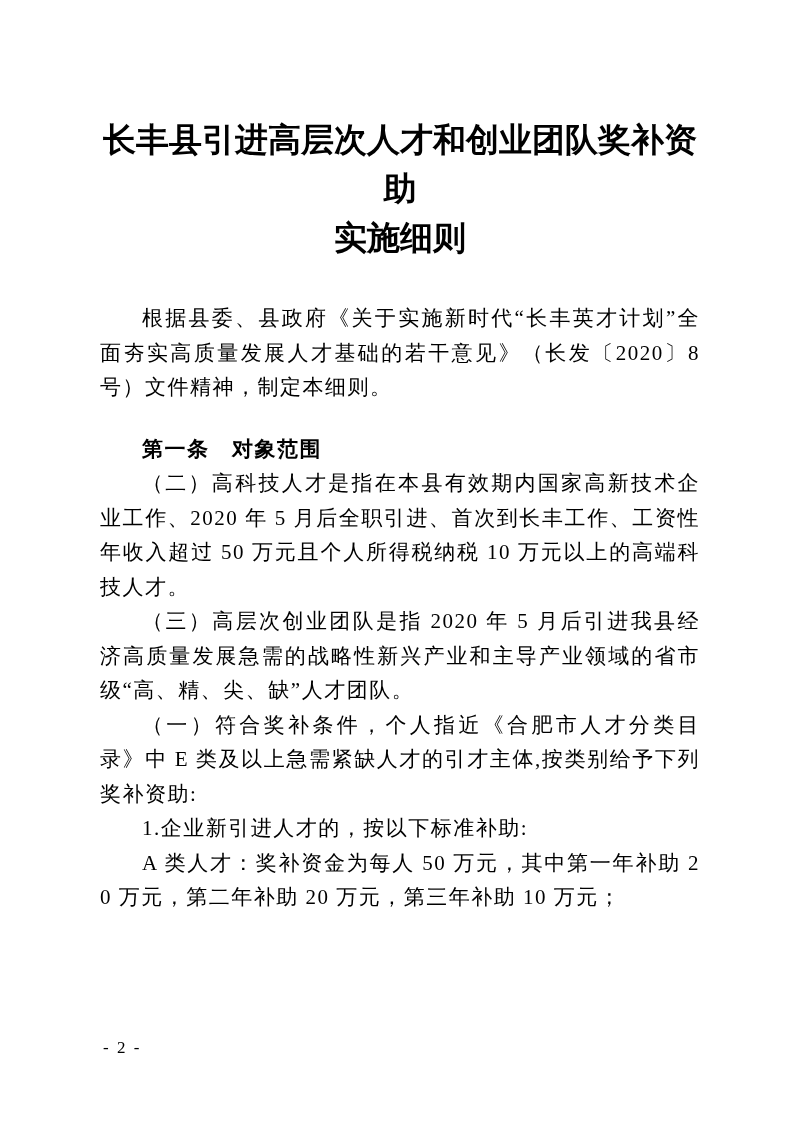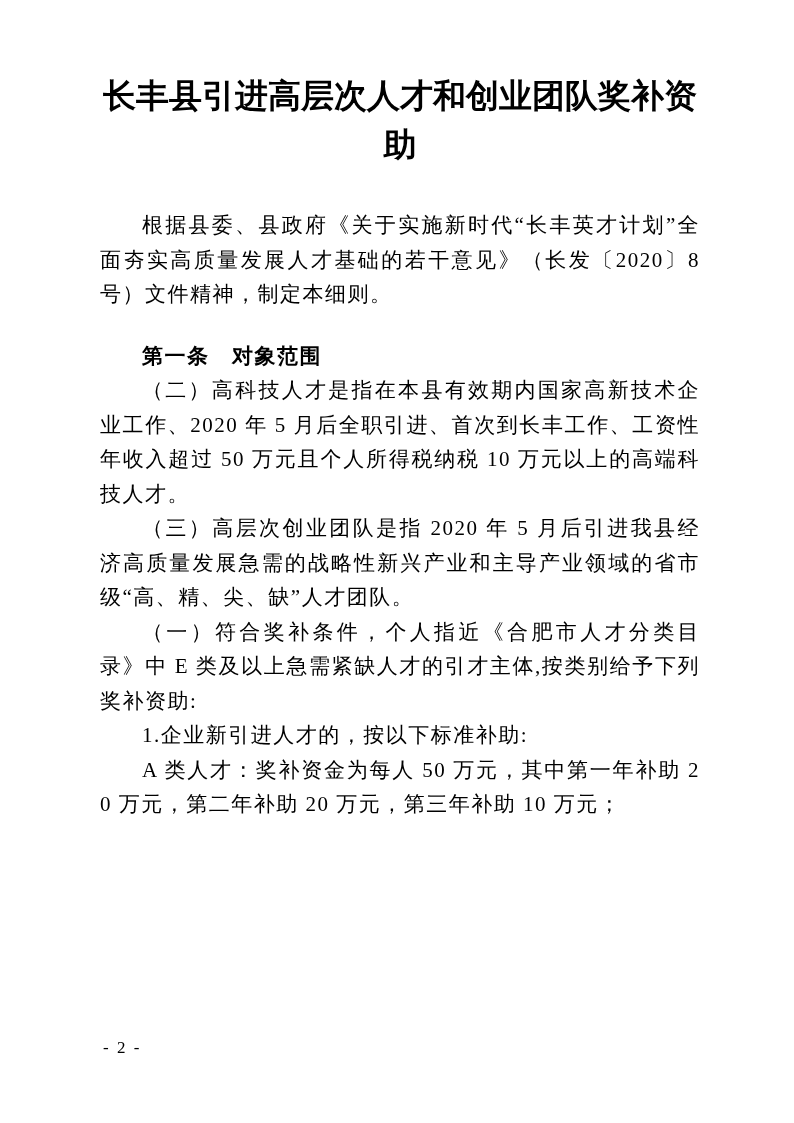--- a/index.html
+++ b/index.html
@@ -23,21 +23,21 @@
     background: #ffffff;
   }
   .content {
     position: absolute;
     left: 100px;
     top: 0;
     width: 600px;
   }
   .doc-title {
     margin: 0;
-    padding-top: 72px;
+    padding-top: 116px;
     font-size: 33px;
     line-height: 49px;
     font-weight: bold;
     text-align: center;
     letter-spacing: 0px;
     font-family: "Liberation Serif", "DejaVu Serif", serif;
   }
   .body-text {
     margin-top: 38px;
   }
@@ -66,20 +66,21 @@
     font-family: "Liberation Serif", "DejaVu Serif", serif;
   }
 </style>
 </head>
 <body>
 
 <div class="sheet">
   <div class="content">
     <h1 class="doc-title">
       <span>长丰县引进高层次人才和创业团队奖补资助</span><br>
+      <span>实施细则</span>
     </h1>
     <div class="body-text">
       <p class="body">根据县委、县政府《关于实施新时代“长丰英才计划”全面夯实高质量发展人才基础的若干意见》（长发〔2020〕8 号）文件精神，制定本细则。</p>
       <p class="heading">第一条　对象范围</p>
       <p class="body">（二）高科技人才是指在本县有效期内国家高新技术企业工作、2020 年 5 月后全职引进、首次到长丰工作、工资性年收入超过 50 万元且个人所得税纳税 10 万元以上的高端科技人才。</p>
       <p class="body">（三）高层次创业团队是指 2020 年 5 月后引进我县经济高质量发展急需的战略性新兴产业和主导产业领域的省市级“高、精、尖、缺”人才团队。</p>
       <p class="body">（一）符合奖补条件，个人指近《合肥市人才分类目录》中 E 类及以上急需紧缺人才的引才主体,按类别给予下列奖补资助:</p>
       <p class="body">1.企业新引进人才的，按以下标准补助:</p>
       <p class="body">A 类人才：奖补资金为每人 50 万元，其中第一年补助 20 万元，第二年补助 20 万元，第三年补助 10 万元；</p>
     </div>

